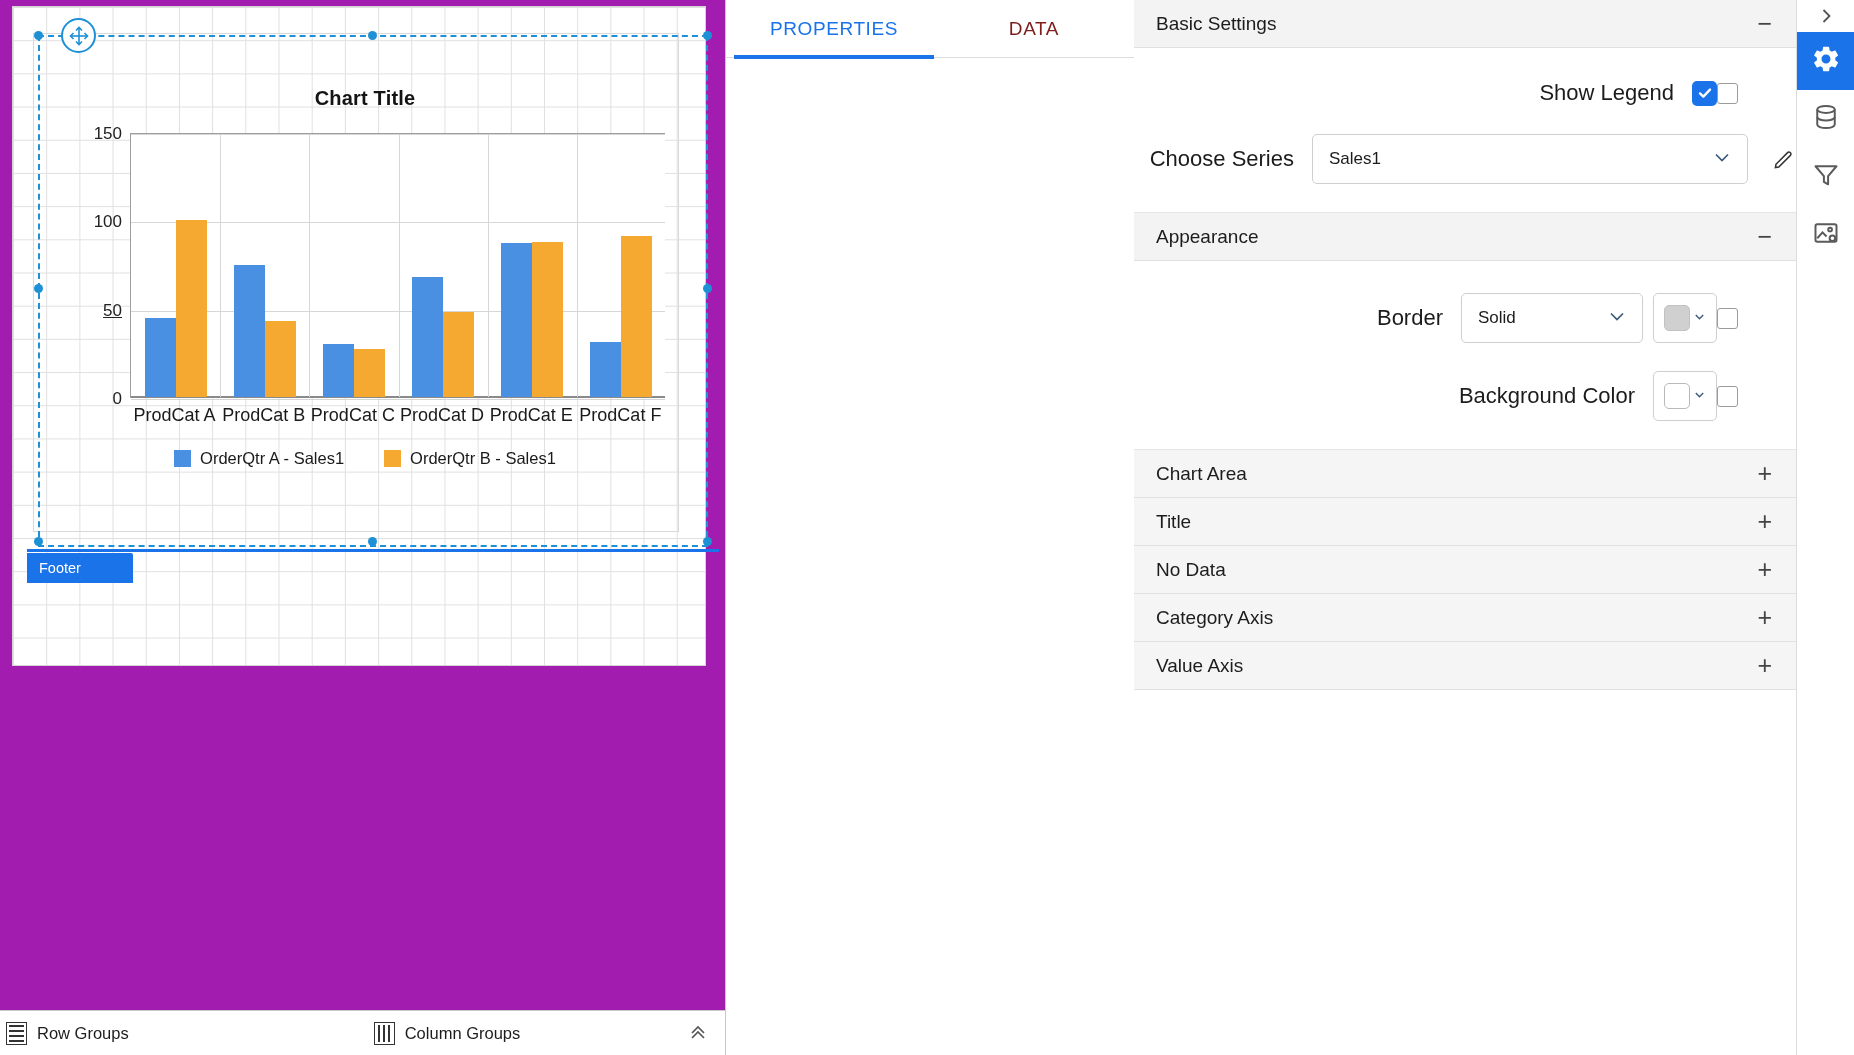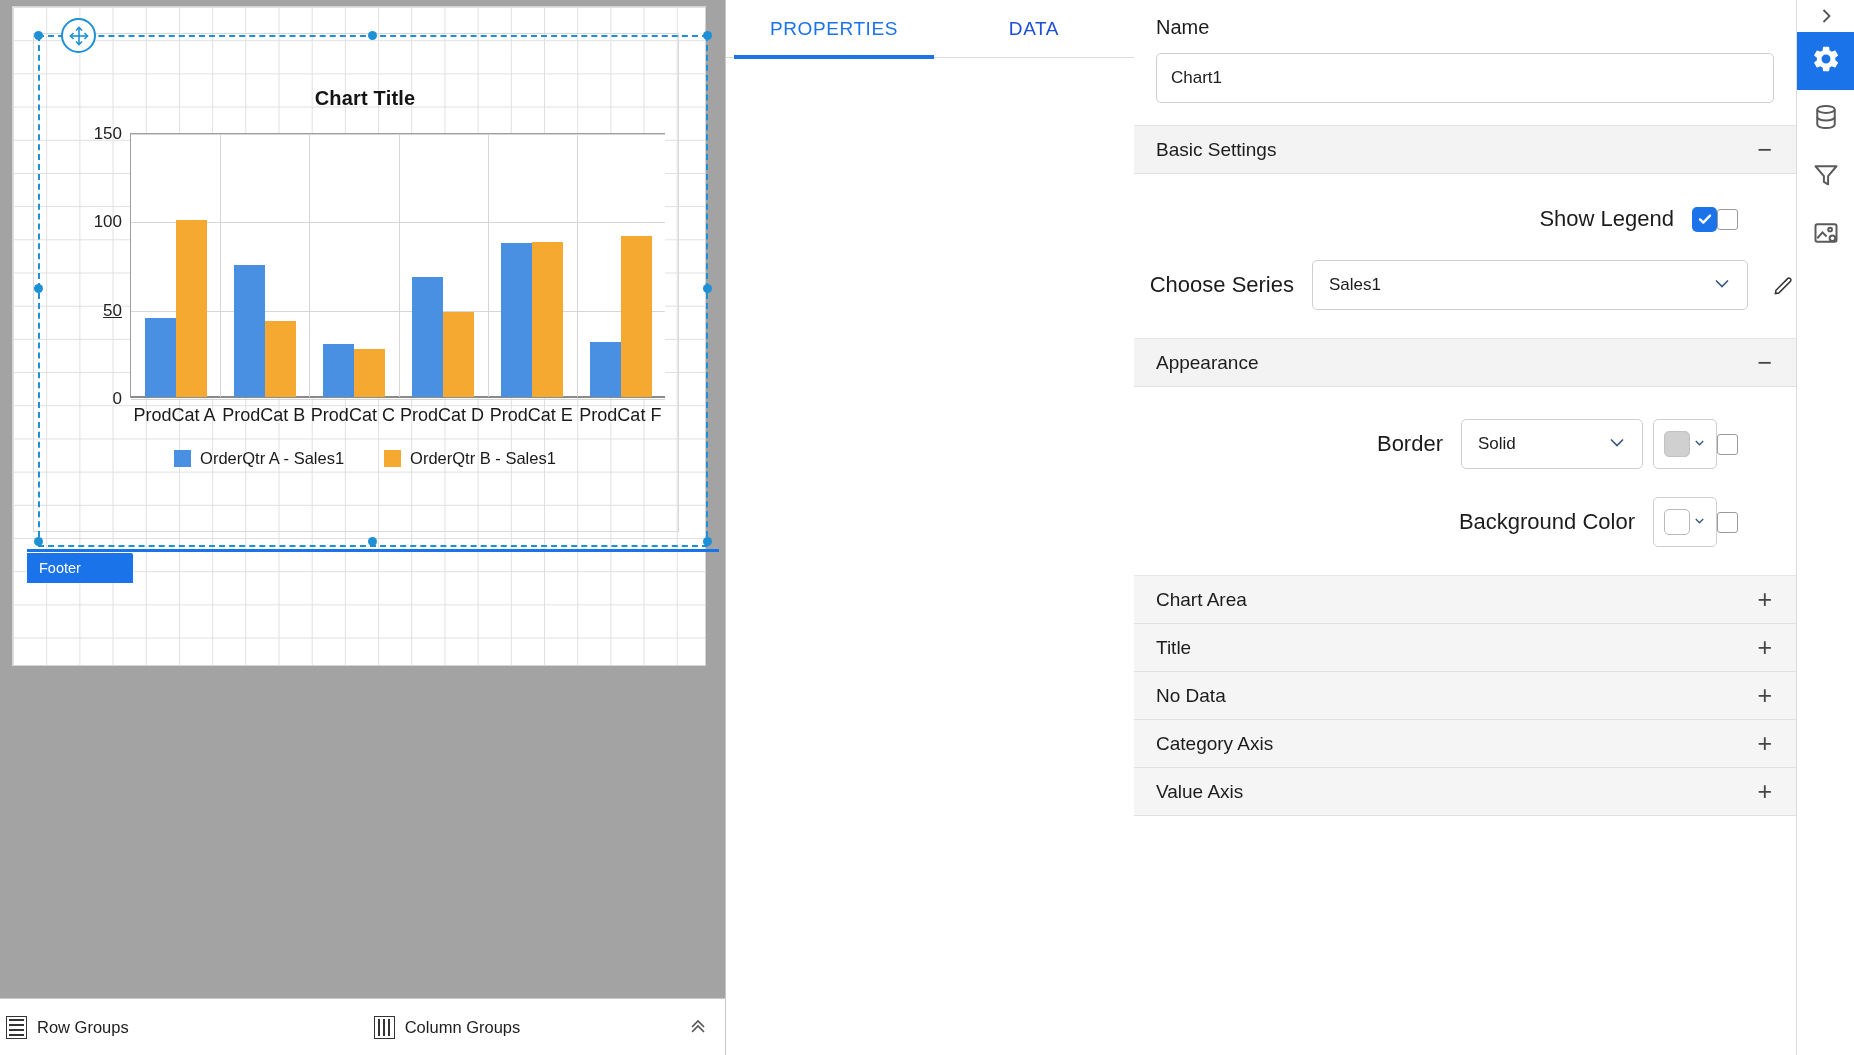--- a/index.html
+++ b/index.html
@@ -10,21 +10,21 @@
     font-family: "Liberation Sans", sans-serif;
     background: #ffffff;
     -webkit-font-smoothing: antialiased;
   }
   #app { position: relative; width: 1854px; height: 1055px; display: flex; }
 
   
   .designer {
     position: relative;
     width: 726px; height: 1055px;
-    background: #a3a3a3;
+    background: #a21caf;
     border-right: 1px solid #c8c8c8;
     overflow: hidden;
   }
   .design-surface {
     position: absolute;
     left: 12px; top: 6px;
     width: 694px; height: 660px;
     background: #ffffff;
     background-image:
       linear-gradient(to right, #e0e0e0 1px, transparent 1px),
@@ -151,21 +151,21 @@
     gap: 40px;
   }
   .legend-item { display: flex; align-items: center; gap: 9px; }
   .legend-swatch { width: 17px; height: 17px; }
   .legend-label { font-size: 16.5px; color: #1a1a1a; white-space: nowrap; }
 
   
   .groups-bar {
     position: absolute;
     left: 0; bottom: 0;
-    width: 726px; height: 57px;
+    width: 726px; height: 45px;
     background: #ffffff;
     border-top: 1px solid #c9c9c9;
     display: flex; align-items: center;
   }
   .group-entry {
     display: flex; align-items: center; gap: 10px;
     font-size: 16.5px; color: #1d1d1d;
   }
   .group-entry.rows { margin-left: 6px; }
   .group-entry.cols { margin-left: 245px; }
@@ -201,21 +201,21 @@
     display: flex; align-items: center;
     border-bottom: 1px solid #dcdcdc;
     padding-left: 8px;
     flex: 0 0 auto;
   }
   .tab {
     height: 58px;
     min-width: 200px;
     display: flex; align-items: center; justify-content: center;
     font-size: 19px; letter-spacing: .6px;
-    color: #1d4ed8;
+    color: #7f1d1d;
     cursor: pointer;
     position: relative;
   }
   .tab.active { color: #1a73e8; }
   .tab.active::after {
     content: ""; position: absolute; left: 0; right: 0; bottom: -1px;
     height: 4px; background: #1a73e8;
   }
   .panel-scroll { flex: 1 1 auto; overflow: hidden; }
 
@@ -468,24 +468,20 @@
 
   <div class="props">
 
     <div class="tabs">
       <div class="tab active">PROPERTIES</div>
       <div class="tab">DATA</div>
     </div>
 
     <div class="panel-scroll">
 
-      <div class="name-block">
-        <div class="name-label">Name</div>
-        <input class="name-input" type="text" value="Chart1" style="">
-      </div>
 
       <div class="section-header">
         <span class="title">Basic Settings</span>
         <span class="sign">−</span>
       </div>
       <div class="section-body">
 
         <div class="row">
           <div class="lbl">Show Legend</div>
           <div class="ctl">

